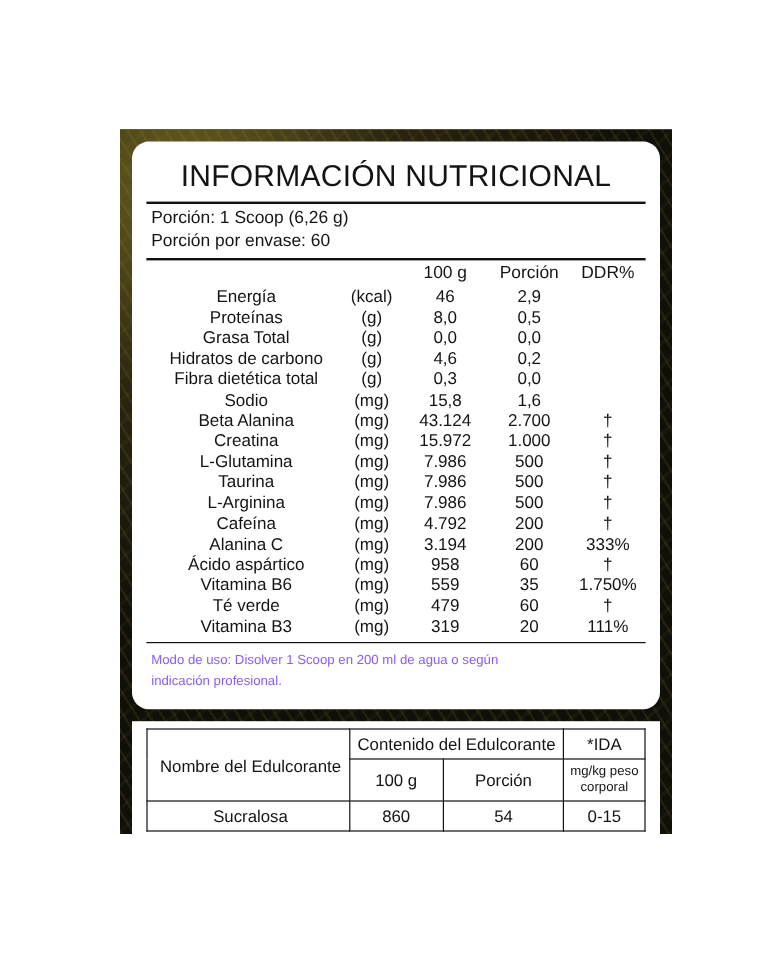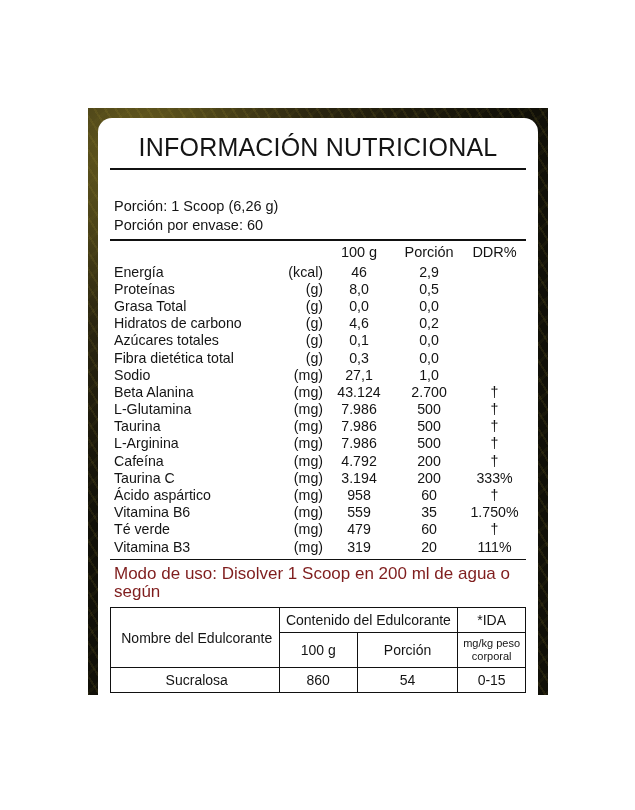--- a/index.html
+++ b/index.html
@@ -9,21 +9,21 @@
   }
   body {
     width: 635px;
     height: 810px;
     font-family: "Liberation Sans", sans-serif;
     position: relative;
     overflow: hidden;
   }
   .page {
     position: absolute;
-    left: 0; top: 0;
+    left: 12px; top: 0;
     width: 533px;
     height: 810px;
     background: #ffffff;
   }
   
   .backdrop {
     position: absolute;
     left: 88px;
     top: 108px;
     width: 460px;
@@ -68,52 +68,51 @@
   }
   .rule-thin {
     border-top: 1px solid #111;
     margin: 0 12px;
   }
   .serving {
     padding: 3px 16px 0 16px;
     font-size: 14.5px;
     color: #141414;
     line-height: 17px;
-    margin-top: 24px;
   }
   .serving div { padding: 1px 0; }
 
   table.nut {
     width: calc(100% - 24px);
     margin: 0 12px;
     border-collapse: collapse;
     font-size: 14.2px;
     color: #141414;
   }
   table.nut td, table.nut th {
     padding: 0.6px 0;
     font-weight: 400;
   }
-  .col-name { text-align: left; padding-left: 4px !important; width: 178px; }
-  .col-unit { text-align: right; width: 54px; }
+  .col-name { text-align: center; padding-left: 4px !important; width: 178px; }
+  .col-unit { text-align: center; width: 54px; }
   .col-100  { text-align: center; width: 78px; }
   .col-por  { text-align: center; width: 72px; }
   .col-ddr  { text-align: center; width: 66px; }
 
   thead th {
     font-size: 14.5px;
     padding-bottom: 3px !important;
     padding-top: 3px !important;
   }
   .hdr-spacer { }
 
   .usage {
     padding: 5px 16px 8px 16px;
-    font-size: 17px;
-    color: #7f1d1d;
+    font-size: 11px;
+    color: #8b5cf6;
     line-height: 18px;
   }
 
   
   .sweet-wrap {
     position: absolute;
     left: 98px;
     top: 601px;
     width: 440px;
     background: #ffffff;
@@ -190,48 +189,48 @@
             <td class="col-ddr"></td>
           </tr>
           <tr>
             <td class="col-name">Hidratos de carbono</td>
             <td class="col-unit">(g)</td>
             <td class="col-100">4,6</td>
             <td class="col-por">0,2</td>
             <td class="col-ddr"></td>
           </tr>
           <tr>
-            <td class="col-name">Azúcares totales</td>
-            <td class="col-unit">(g)</td>
-            <td class="col-100">0,1</td>
-            <td class="col-por">0,0</td>
-            <td class="col-ddr"></td>
-          </tr>
-          <tr>
             <td class="col-name">Fibra dietética total</td>
             <td class="col-unit">(g)</td>
             <td class="col-100">0,3</td>
             <td class="col-por">0,0</td>
             <td class="col-ddr"></td>
           </tr>
           <tr>
             <td class="col-name">Sodio</td>
             <td class="col-unit">(mg)</td>
-            <td class="col-100">27,1</td>
-            <td class="col-por">1,0</td>
+            <td class="col-100">15,8</td>
+            <td class="col-por">1,6</td>
             <td class="col-ddr"></td>
           </tr>
           <tr>
             <td class="col-name">Beta Alanina</td>
             <td class="col-unit">(mg)</td>
             <td class="col-100">43.124</td>
             <td class="col-por">2.700</td>
             <td class="col-ddr">†</td>
           </tr>
           <tr>
+            <td class="col-name">Creatina</td>
+            <td class="col-unit">(mg)</td>
+            <td class="col-100">15.972</td>
+            <td class="col-por">1.000</td>
+            <td class="col-ddr">†</td>
+          </tr>
+          <tr>
             <td class="col-name">L-Glutamina</td>
             <td class="col-unit">(mg)</td>
             <td class="col-100">7.986</td>
             <td class="col-por">500</td>
             <td class="col-ddr">†</td>
           </tr>
           <tr>
             <td class="col-name">Taurina</td>
             <td class="col-unit">(mg)</td>
             <td class="col-100">7.986</td>
@@ -246,21 +245,21 @@
             <td class="col-ddr">†</td>
           </tr>
           <tr>
             <td class="col-name">Cafeína</td>
             <td class="col-unit">(mg)</td>
             <td class="col-100">4.792</td>
             <td class="col-por">200</td>
             <td class="col-ddr">†</td>
           </tr>
           <tr>
-            <td class="col-name">Taurina C</td>
+            <td class="col-name">Alanina C</td>
             <td class="col-unit">(mg)</td>
             <td class="col-100">3.194</td>
             <td class="col-por">200</td>
             <td class="col-ddr">333%</td>
           </tr>
           <tr>
             <td class="col-name">Ácido aspártico</td>
             <td class="col-unit">(mg)</td>
             <td class="col-100">958</td>
             <td class="col-por">60</td>

